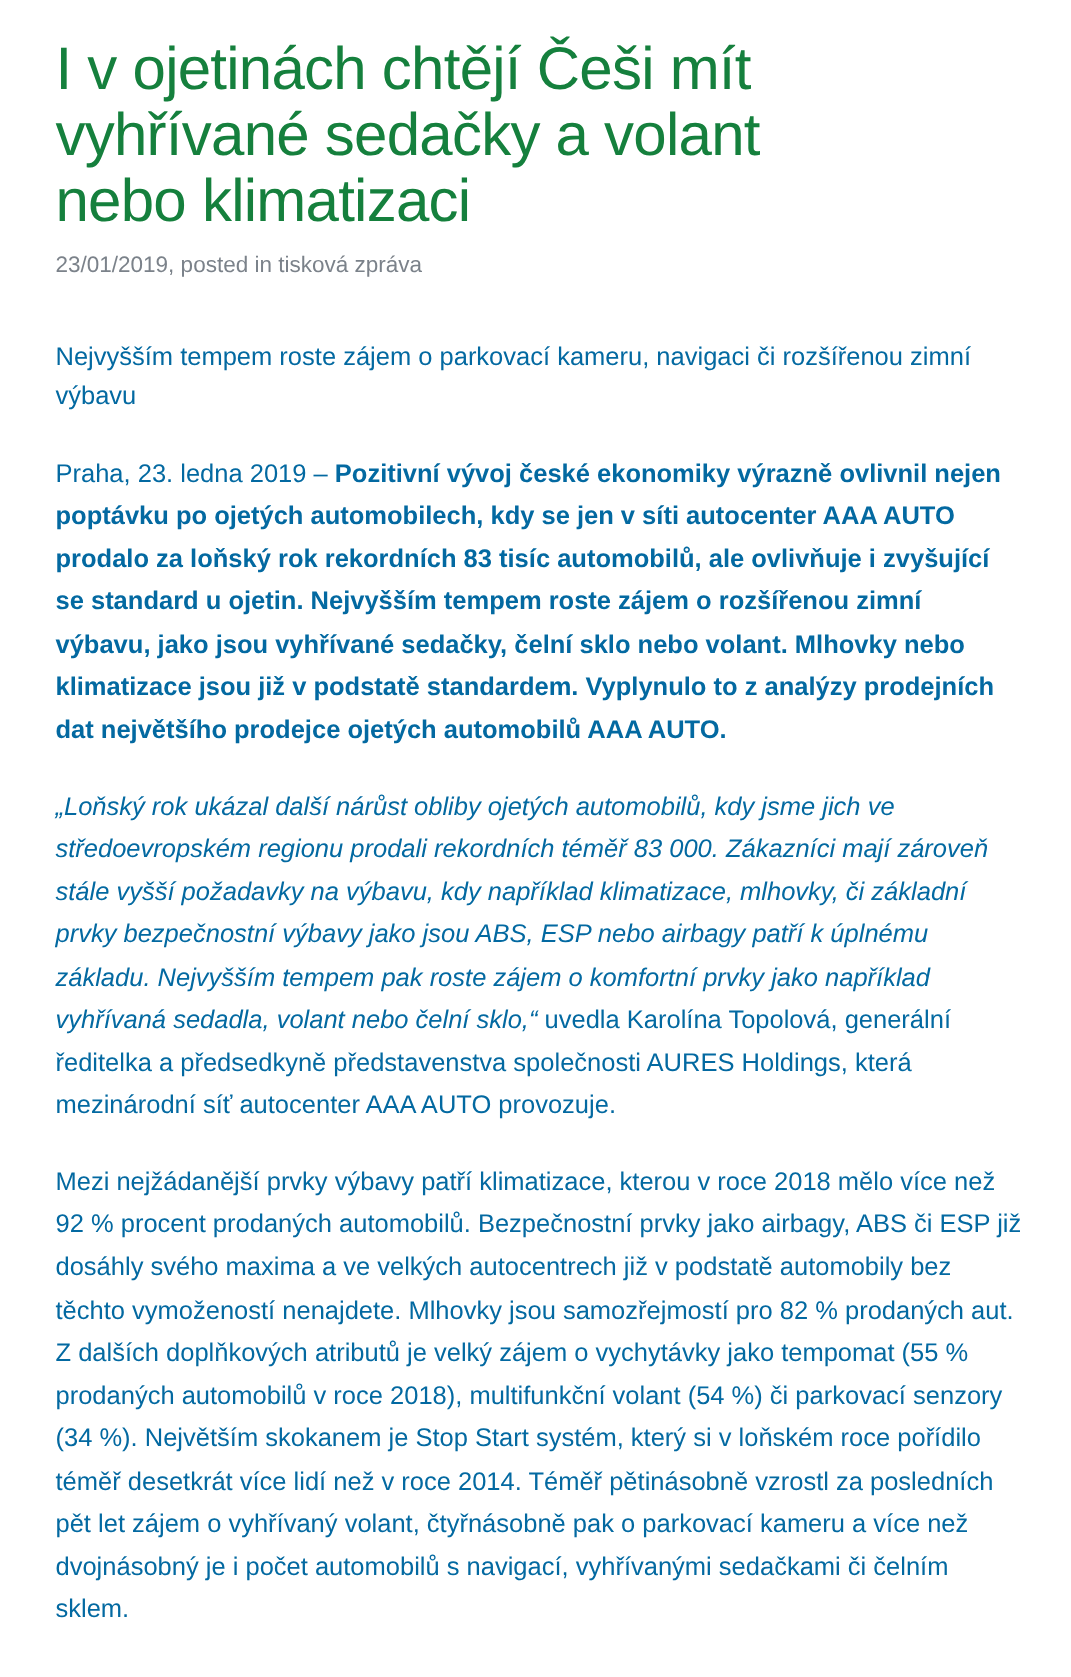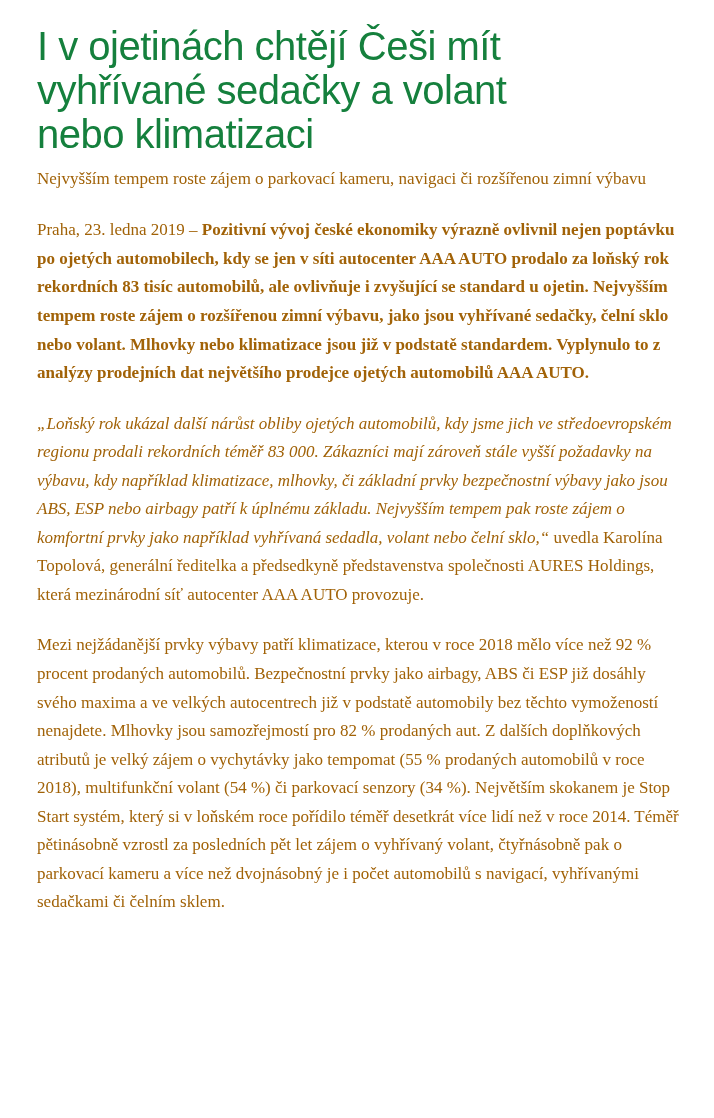--- a/index.html
+++ b/index.html
@@ -31,39 +31,41 @@
     margin: 0 0 38px 0;
   }
   .article-meta a.category {
     color: #7b828a;
     text-decoration: none;
     cursor: pointer;
   }
   p {
     font-size: 17px;
     line-height: 1.68;
-    color: #a16207;
+    color: #0369a1;
     margin: 0 0 22px 0;
     max-width: 645px;
-    font-family: Liberation Serif, serif;
   }
   p.lead {
     line-height: 1.55;
     margin-bottom: 24px;
   }
   p strong { font-weight: 700; margin-top: 39px; }
   p em { font-style: italic; }
 </style>
 </head>
 <body>
 
 <div class="page">
 
   <h1 class="article-title">I v ojetinách chtějí Češi mít vyhřívané sedačky a volant nebo klimatizaci</h1>
 
+  <div class="article-meta">
+    <span>23/01/2019</span><span>, posted in </span><a class="category">tisková zpráva</a>
+  </div>
 
   <p class="lead">Nejvyšším tempem roste zájem o parkovací kameru, navigaci či rozšířenou zimní výbavu</p>
 
   <p><span>Praha, 23. ledna 2019 – </span><strong>Pozitivní vývoj české ekonomiky výrazně ovlivnil nejen poptávku po ojetých automobilech, kdy se jen v síti autocenter AAA AUTO prodalo za loňský rok rekordních 83 tisíc automobilů, ale ovlivňuje i zvyšující se standard u ojetin. Nejvyšším tempem roste zájem o rozšířenou zimní výbavu, jako jsou vyhřívané sedačky, čelní sklo nebo volant. Mlhovky nebo klimatizace jsou již v podstatě standardem. Vyplynulo to z analýzy prodejních dat největšího prodejce ojetých automobilů AAA AUTO.</strong></p>
 
   <p><em>„Loňský rok ukázal další nárůst obliby ojetých automobilů, kdy jsme jich ve středoevropském regionu prodali rekordních téměř 83 000. Zákazníci mají zároveň stále vyšší požadavky na výbavu, kdy například klimatizace, mlhovky, či základní prvky bezpečnostní výbavy jako jsou ABS, ESP nebo airbagy patří k úplnému základu. Nejvyšším tempem pak roste zájem o komfortní prvky jako například vyhřívaná sedadla, volant nebo čelní sklo,“</em><span> uvedla Karolína Topolová, generální ředitelka a předsedkyně představenstva společnosti AURES Holdings, která mezinárodní síť autocenter AAA AUTO provozuje.</span></p>
 
   <p>Mezi nejžádanější prvky výbavy patří klimatizace, kterou v roce 2018 mělo více než 92 % procent prodaných automobilů. Bezpečnostní prvky jako airbagy, ABS či ESP již dosáhly svého maxima a ve velkých autocentrech již v podstatě automobily bez těchto vymožeností nenajdete. Mlhovky jsou samozřejmostí pro 82 % prodaných aut. Z dalších doplňkových atributů je velký zájem o vychytávky jako tempomat (55 % prodaných automobilů v roce 2018), multifunkční volant (54 %) či parkovací senzory (34 %). Největším skokanem je Stop Start systém, který si v loňském roce pořídilo téměř desetkrát více lidí než v roce 2014. Téměř pětinásobně vzrostl za posledních pět let zájem o vyhřívaný volant, čtyřnásobně pak o parkovací kameru a více než dvojnásobný je i počet automobilů s navigací, vyhřívanými sedačkami či čelním sklem.</p>
 
 </div>

